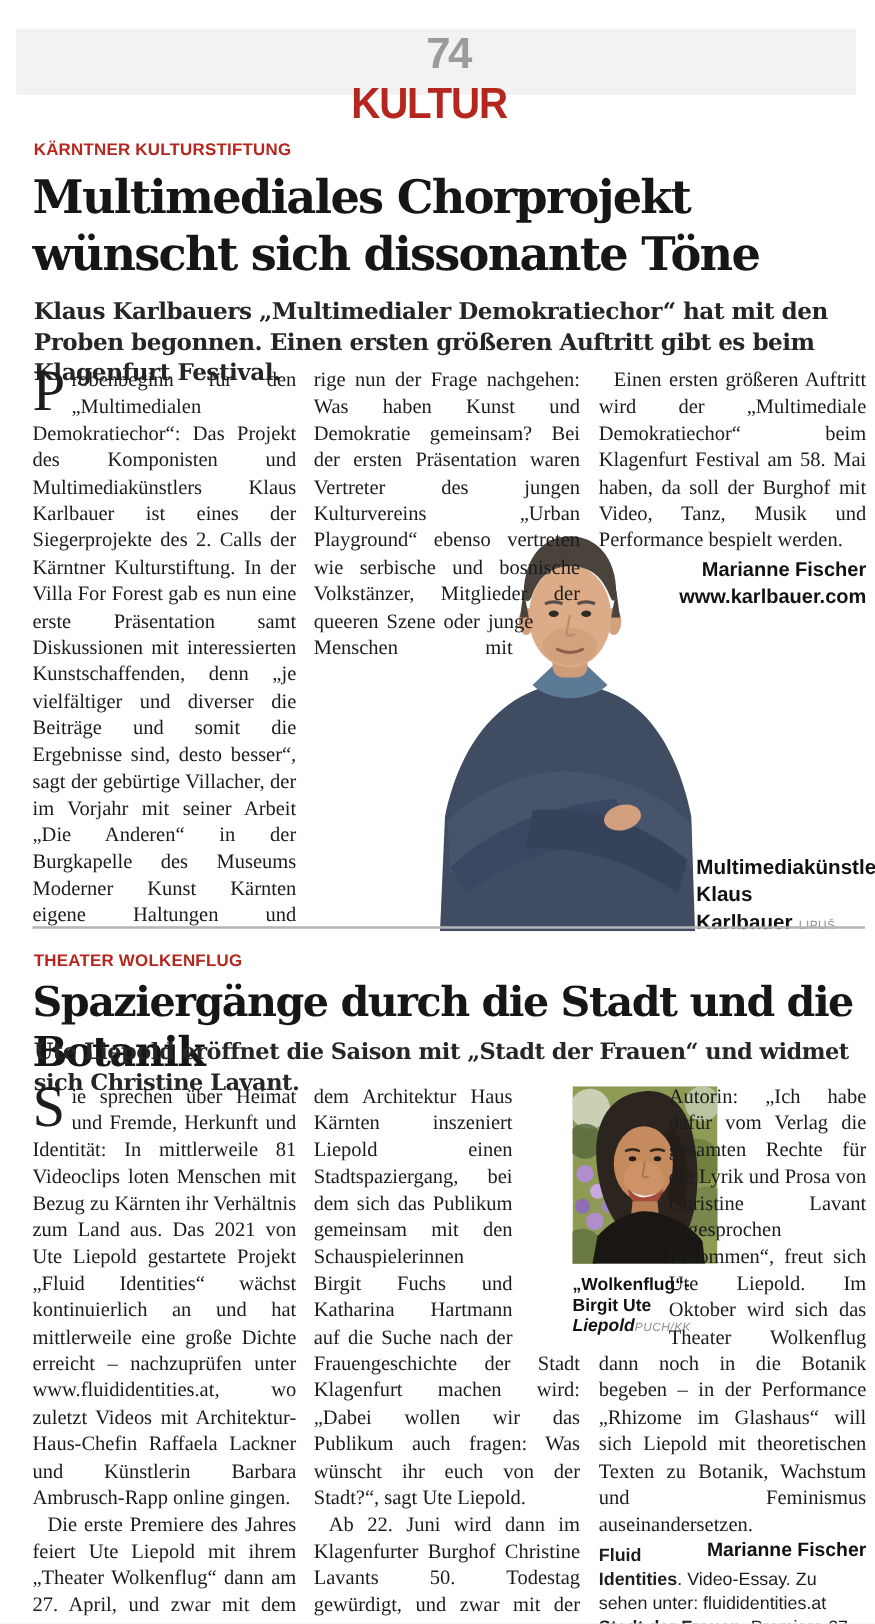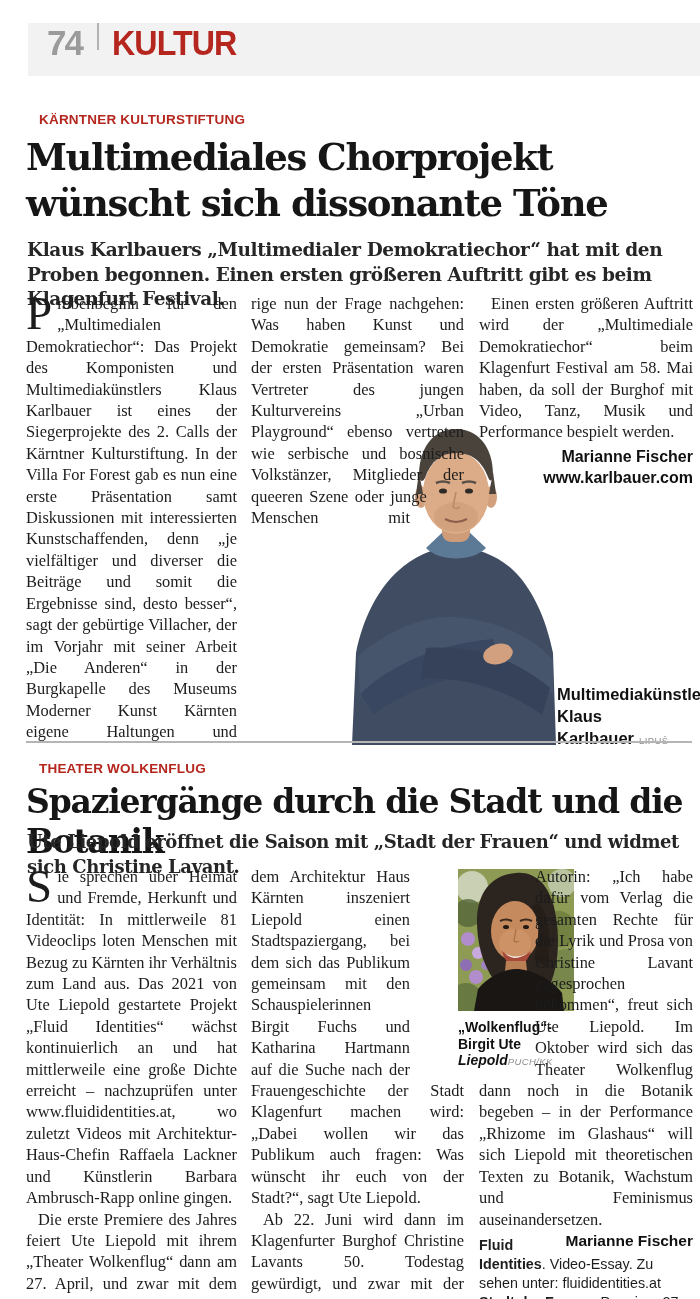--- a/index.html
+++ b/index.html
@@ -1,31 +1,31 @@
 <!DOCTYPE html>
 <html lang="de"><head>
 <meta charset="utf-8">
 <style>
   html,body{margin:0;padding:0;background:#e8e8e8;}
   .page{position:relative;width:700px;height:1299px;background:#ffffff;overflow:hidden;
         font-family:"Liberation Serif",serif;color:#1c1c1c;}
   .abs{position:absolute;}
 
   
-  .header-bar{left:28px;top:23px;width:672px;height:53px;background:#f2f2f2;
-              display:flex;}
+  .header-bar{left:13px;top:23px;width:672px;height:53px;background:#f2f2f2;
+              display:flex;align-items:center;flex-direction:column;}
   .page-num{font-family:"Liberation Sans",sans-serif;font-weight:bold;font-size:35px;
             color:#9b9b9b;margin-left:19px;letter-spacing:-2px;}
   .bar-sep{width:2px;height:27px;background:#b3b3b3;margin:0 13px 0 15px;}
   .section-title{font-family:"Liberation Sans",sans-serif;font-weight:bold;font-size:35px;
             color:#b5271e;letter-spacing:-1px;transform:scaleX(.92);transform-origin:0 50%;}
 
   
   .kicker{font-family:"Liberation Sans",sans-serif;font-weight:bold;font-size:13.5px;
-          color:#b5271e;letter-spacing:.2px;margin-left:12px;}
+          color:#b5271e;letter-spacing:.2px;}
   .headline{font-family:"DejaVu Serif",serif;font-weight:bold;color:#161616;
             letter-spacing:-1.4px;}
   .h1a{font-size:37px;line-height:46px;width:660px;}
   .h2a{font-size:33px;line-height:40px;width:668px;letter-spacing:-1.2px;}
   .standfirst{font-family:"DejaVu Serif",serif;font-weight:bold;font-size:18.5px;
               line-height:24.5px;color:#262626;letter-spacing:-.4px;}
 
   
   .col{font-size:16.4px;line-height:21.4px;text-align:justify;overflow:hidden;
        hyphens:auto;-webkit-hyphens:auto;}

